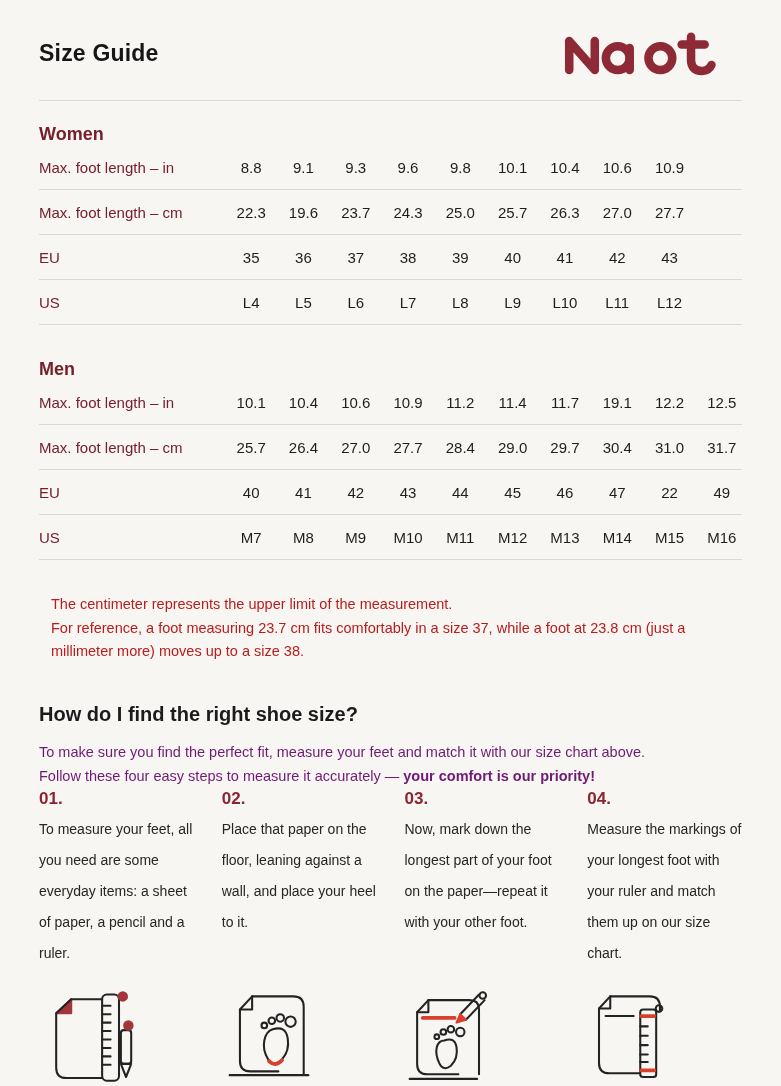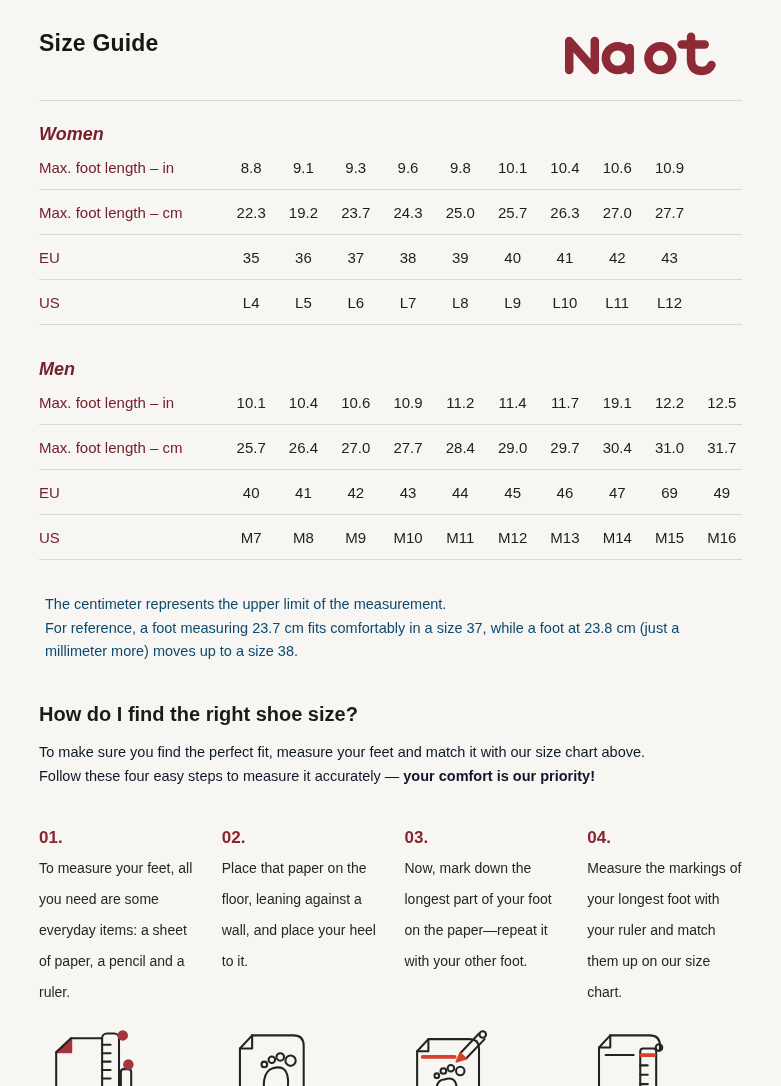--- a/index.html
+++ b/index.html
@@ -5,39 +5,39 @@
 <style>
   html,body{margin:0;padding:0;}
   body{
     width:781px;height:1086px;overflow:hidden;
     background:var(--background,#F7F6F3);
     font-family:"Liberation Sans", sans-serif;
     color:var(--text,#1E1E1E);
   }
   .page{box-sizing:border-box;width:781px;height:1086px;padding:28px 39px 0;}
   
-  .hdr{display:flex;justify-content:space-between;align-items:flex-start;height:46px;margin-top:2px;}
+  .hdr{display:flex;justify-content:space-between;align-items:center;height:46px;margin-top:2px;}
   .title{font-size:23px;font-weight:600;letter-spacing:.2px;margin:0;color:#161616;}
   .logo svg{display:block;}
   .hdr-divider{height:1px;background:var(--divider,#DBD9D5);margin-top:24px;}
   
-  .section-heading{color:var(--maroon,#76202B);font-size:18px;font-weight:700;margin:22px 0 0;line-height:22px;font-style:italic;}
+  .section-heading{color:var(--maroon,#76202B);font-size:18px;font-weight:700;margin:22px 0 0;line-height:22px;}
   .section--men .section-heading{margin-top:33px;}
   .trow{display:grid;grid-template-columns:180px repeat(10,1fr);align-items:center;height:44px;border-bottom:1px solid var(--divider,#DBD9D5);gap:12px;}
   .tlabel{color:var(--maroon,#76202B);font-size:15px;font-weight:500;}
   .tcell{text-align:center;font-size:15px;color:#1E1E1E;}
   
-  .notes{margin:33px 6px 0;max-width:640px;font-size:14.5px;line-height:23.5px;color:#0c4a6e;}
+  .notes{margin:33px 12px 0;max-width:640px;font-size:14.5px;line-height:23.5px;color:#b91c1c;}
   .notes span{display:block;}
   
   .howto-heading{margin:39px 0 0;font-size:20px;font-weight:700;color:#1b1b1b;}
-  .intro{margin:14px 0 0;max-width:622px;font-size:14.5px;line-height:24.5px;color:#0f172a;}
+  .intro{margin:14px 0 0;max-width:622px;font-size:14.5px;line-height:24.5px;color:#701a75;}
   .intro strong{font-weight:700;}
   
-  .steps{display:grid;grid-template-columns:repeat(4,1fr);column-gap:28px;margin-top:39px;}
+  .steps{display:grid;grid-template-columns:repeat(4,1fr);column-gap:28px;}
   .step-number{display:block;color:var(--step_number,#8B2431);font-size:17px;font-weight:600;margin-bottom:5px;}
   .step-text{margin:0;font-size:14px;line-height:31px;color:#262626;}
   
   .icons{display:grid;grid-template-columns:repeat(4,1fr);column-gap:17px;margin-top:18px;}
   .step-icon{display:block;}
   .step-icon path,.step-icon rect,.step-icon circle,.step-icon line{
     fill:none;stroke:var(--icon_stroke,#232323);stroke-width:2.2;
     stroke-linecap:round;stroke-linejoin:round;
   }
   .step-icon .paperfill{fill:var(--background,#F7F6F3);}
@@ -80,21 +80,21 @@
           <div class="tcell">9.8</div>
           <div class="tcell">10.1</div>
           <div class="tcell">10.4</div>
           <div class="tcell">10.6</div>
           <div class="tcell">10.9</div>
           <div class="tcell"></div>
         </div>
         <div class="trow">
           <div class="tlabel">Max. foot length – cm</div>
           <div class="tcell">22.3</div>
-          <div class="tcell">19.2</div>
+          <div class="tcell">19.6</div>
           <div class="tcell">23.7</div>
           <div class="tcell">24.3</div>
           <div class="tcell">25.0</div>
           <div class="tcell">25.7</div>
           <div class="tcell">26.3</div>
           <div class="tcell">27.0</div>
           <div class="tcell">27.7</div>
           <div class="tcell"></div>
         </div>
         <div class="trow">
@@ -158,21 +158,21 @@
         <div class="trow">
           <div class="tlabel">EU</div>
           <div class="tcell">40</div>
           <div class="tcell">41</div>
           <div class="tcell">42</div>
           <div class="tcell">43</div>
           <div class="tcell">44</div>
           <div class="tcell">45</div>
           <div class="tcell">46</div>
           <div class="tcell">47</div>
-          <div class="tcell">69</div>
+          <div class="tcell">22</div>
           <div class="tcell">49</div>
         </div>
         <div class="trow">
           <div class="tlabel">US</div>
           <div class="tcell">M7</div>
           <div class="tcell">M8</div>
           <div class="tcell">M9</div>
           <div class="tcell">M10</div>
           <div class="tcell">M11</div>
           <div class="tcell">M12</div>

